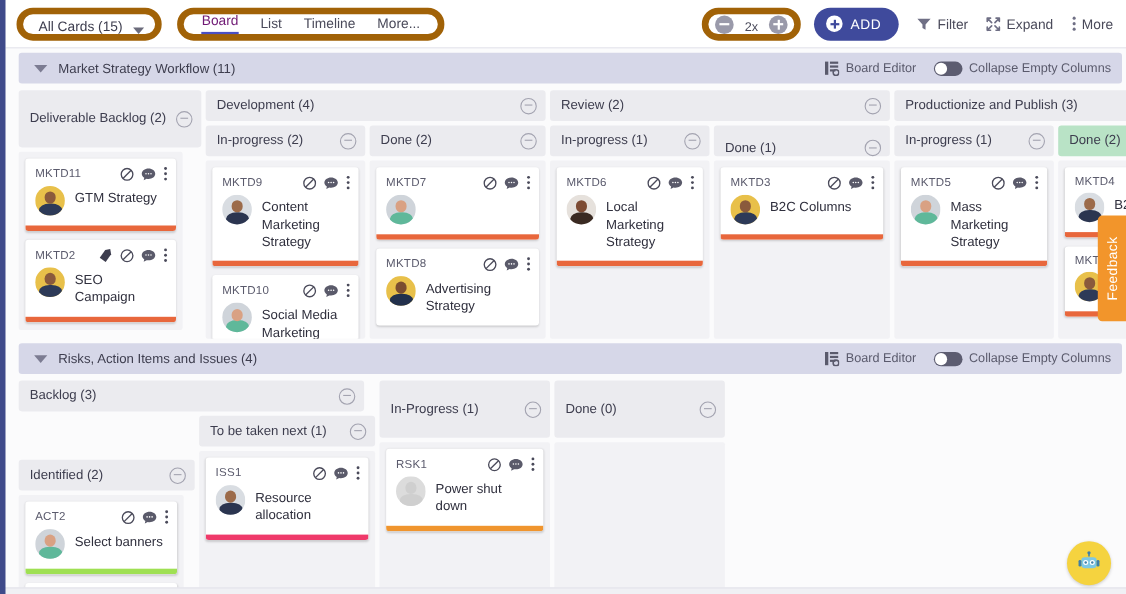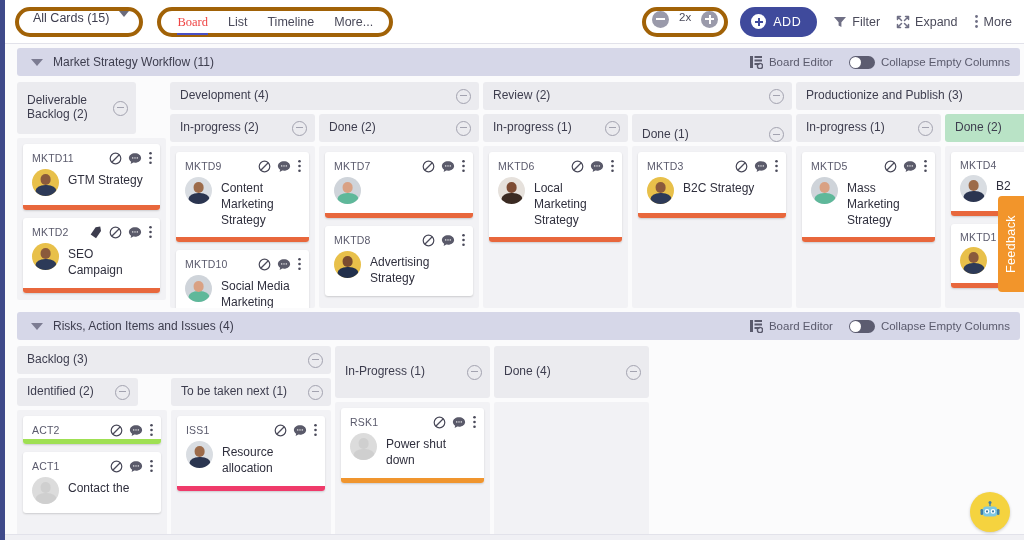--- a/index.html
+++ b/index.html
@@ -37,25 +37,25 @@
     width: 1019px; height: 44px;
     background: #ffffff;
     border-bottom: 1px solid #e2e2ea;
     display: flex;
     align-items: center;
     padding: 0 12px 0 10px;
     z-index: 30;
   }
 
   .pill {
-    border: 4px solid #a16207;
+    border: 6px solid #a16207;
     border-radius: 20px;
     height: 30px;
     display: flex;
-    align-items: flex-start;
+    align-items: flex-end;
     background: #fff;
   }
 
   .cards-select {
     padding: 0 10px 0 14px;
     min-width: 128px;
     justify-content: space-between;
     gap: 10px;
     cursor: pointer;
   }
@@ -73,24 +73,23 @@
     gap: 20px;
   }
   .view-tab {
     font-size: 12.5px;
     color: #4a4a5a;
     cursor: pointer;
     padding: 4px 0 3px;
     white-space: nowrap;
   }
   .view-tab.active {
-    color: #ef4444;
+    color: #701a75;
     border-bottom: 2px solid #4a4fc4;
     font-weight: 400;
-    font-family: Liberation Serif, serif;
   }
 
   .spacer { flex: 1; }
 
   .zoom-pill {
     padding: 0 6px;
     gap: 8px;
     min-width: 78px;
     justify-content: center;
   }
@@ -450,21 +449,21 @@
               <span>Board Editor</span>
             </div>
             <div class="lane-tool">
               <span class="toggle"></span>
               <span>Collapse Empty Columns</span>
             </div>
           </div>
         </div>
         <div class="lane-body">
           <div class="colgroup">
-            <div class="col-head tall" style="width: 119px;">
+            <div class="col-head tall" style="width: 166px;">
               <span class="t">Deliverable Backlog (2)</span>
               <span class="collapse-ic"></span>
             </div>
             <div class="drop-zone" style="width: 149px; height: 162px;">
               <div class="card">
                 <div class="card-top">
                   <span class="card-id">MKTD11</span>
                   <span class="card-icons">
                     <svg class="ci" width="13" height="13" viewBox="0 0 14 14">
                       <circle cx="7" cy="7" r="5.7" fill="none" stroke="#4a4a5a" stroke-width="1.3"></circle>
@@ -745,21 +744,21 @@
                           <circle cx="2.5" cy="11.8" r="1.3" fill="#4a4a5a"></circle>
                         </svg>
                       </span>
                     </div>
                     <div class="card-body">
                       <div class="avatar">
                         <div class="sky" style="background: rgb(232, 192, 74);"></div>
                         <div class="torso" style="background: rgb(45, 58, 88);"></div>
                         <div class="head" style="background: rgb(138, 90, 60);"></div>
                       </div>
-                      <div class="card-title">B2C Strategy</div>
+                      <div class="card-title">B2C Columns</div>
                     </div>
                     <div class="card-bar" style="background: rgb(232, 103, 60);"></div>
                   </div>
                 </div>
               </div>
             </div>
           </div>
           <div class="colgroup">
             <div class="col-head" style="width: 254px;">
               <span class="t">Productionize and Publish (3)</span>
@@ -867,21 +866,21 @@
           </div>
         </div>
         <div class="lane-body">
           <div class="colgroup">
             <div class="col-head" style="width: 314px;">
               <span class="t">Backlog (3)</span>
               <span class="collapse-ic"></span>
             </div>
             <div class="sub-row">
               <div class="colgroup">
-                <div class="col-head" style="width: 121px;">
+                <div class="col-head" style="width: 160px; margin-top: 40px;">
                   <span class="t">Identified (2)</span>
                   <span class="collapse-ic"></span>
                 </div>
                 <div class="drop-zone" style="width: 150px; height: 160px;">
                   <div class="card">
                     <div class="card-top">
                       <span class="card-id">ACT2</span>
                       <span class="card-icons">
                         <svg class="ci" width="13" height="13" viewBox="0 0 14 14">
                           <circle cx="7" cy="7" r="5.7" fill="none" stroke="#4a4a5a" stroke-width="1.3"></circle>
@@ -892,20 +891,28 @@
                           <circle cx="5.4" cy="6.3" r=".8" fill="#fff"></circle>
                           <circle cx="8" cy="6.3" r=".8" fill="#fff"></circle>
                           <circle cx="10.6" cy="6.3" r=".8" fill="#fff"></circle>
                         </svg>
                         <svg class="ci" width="5" height="14" viewBox="0 0 5 14">
                           <circle cx="2.5" cy="2.2" r="1.3" fill="#4a4a5a"></circle>
                           <circle cx="2.5" cy="7" r="1.3" fill="#4a4a5a"></circle>
                           <circle cx="2.5" cy="11.8" r="1.3" fill="#4a4a5a"></circle>
                         </svg>
                       </span>
+                    </div>
+                    <div class="card-body">
+                      <div class="avatar">
+                        <div class="sky" style="background: rgb(207, 212, 218);"></div>
+                        <div class="torso" style="background: rgb(95, 184, 154);"></div>
+                        <div class="head" style="background: rgb(217, 161, 131);"></div>
+                      </div>
+                      <div class="card-title">Select banners</div>
                     </div>
                     <div class="card-bar" style="background: rgb(159, 224, 83);"></div>
                   </div>
                   <div class="card">
                     <div class="card-top">
                       <span class="card-id">ACT1</span>
                       <span class="card-icons">
                         <svg class="ci" width="13" height="13" viewBox="0 0 14 14">
                           <circle cx="7" cy="7" r="5.7" fill="none" stroke="#4a4a5a" stroke-width="1.3"></circle>
                           <line x1="3" y1="11" x2="11" y2="3" stroke="#4a4a5a" stroke-width="1.3"></line>
@@ -1009,21 +1016,21 @@
                     <div class="head" style="background: rgb(207, 207, 207);"></div>
                   </div>
                   <div class="card-title">Power shut down</div>
                 </div>
                 <div class="card-bar" style="background: rgb(240, 149, 46);"></div>
               </div>
             </div>
           </div>
           <div class="colgroup">
             <div class="col-head tall" style="width: 155px;">
-              <span class="t">Done (4)</span>
+              <span class="t">Done (0)</span>
               <span class="collapse-ic"></span>
             </div>
             <div class="drop-zone" style="width: 155px; height: 160px;"></div>
           </div>
         </div>
       </div>
     </div>
 
   <div class="feedback">
     <span>Feedback</span>

